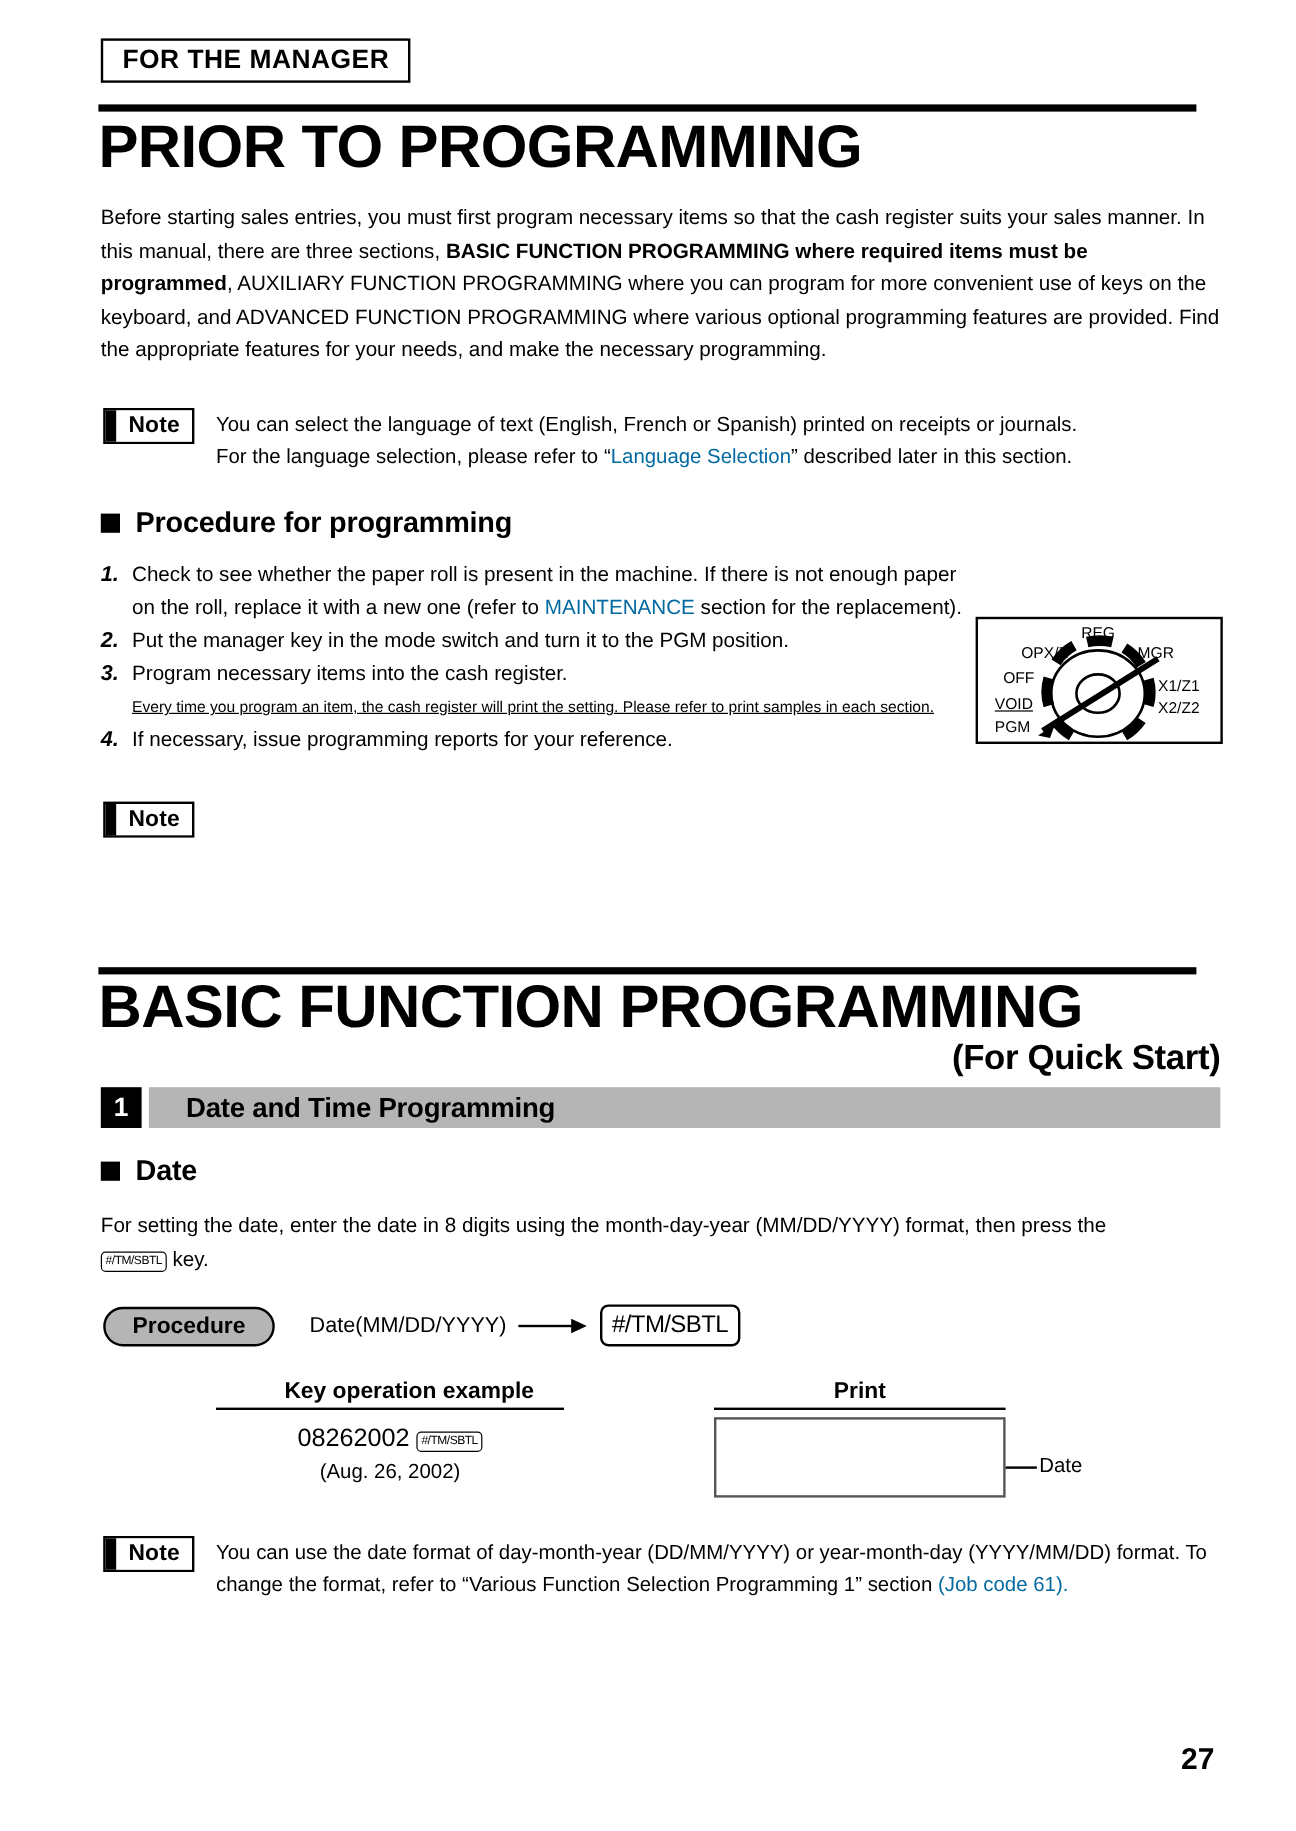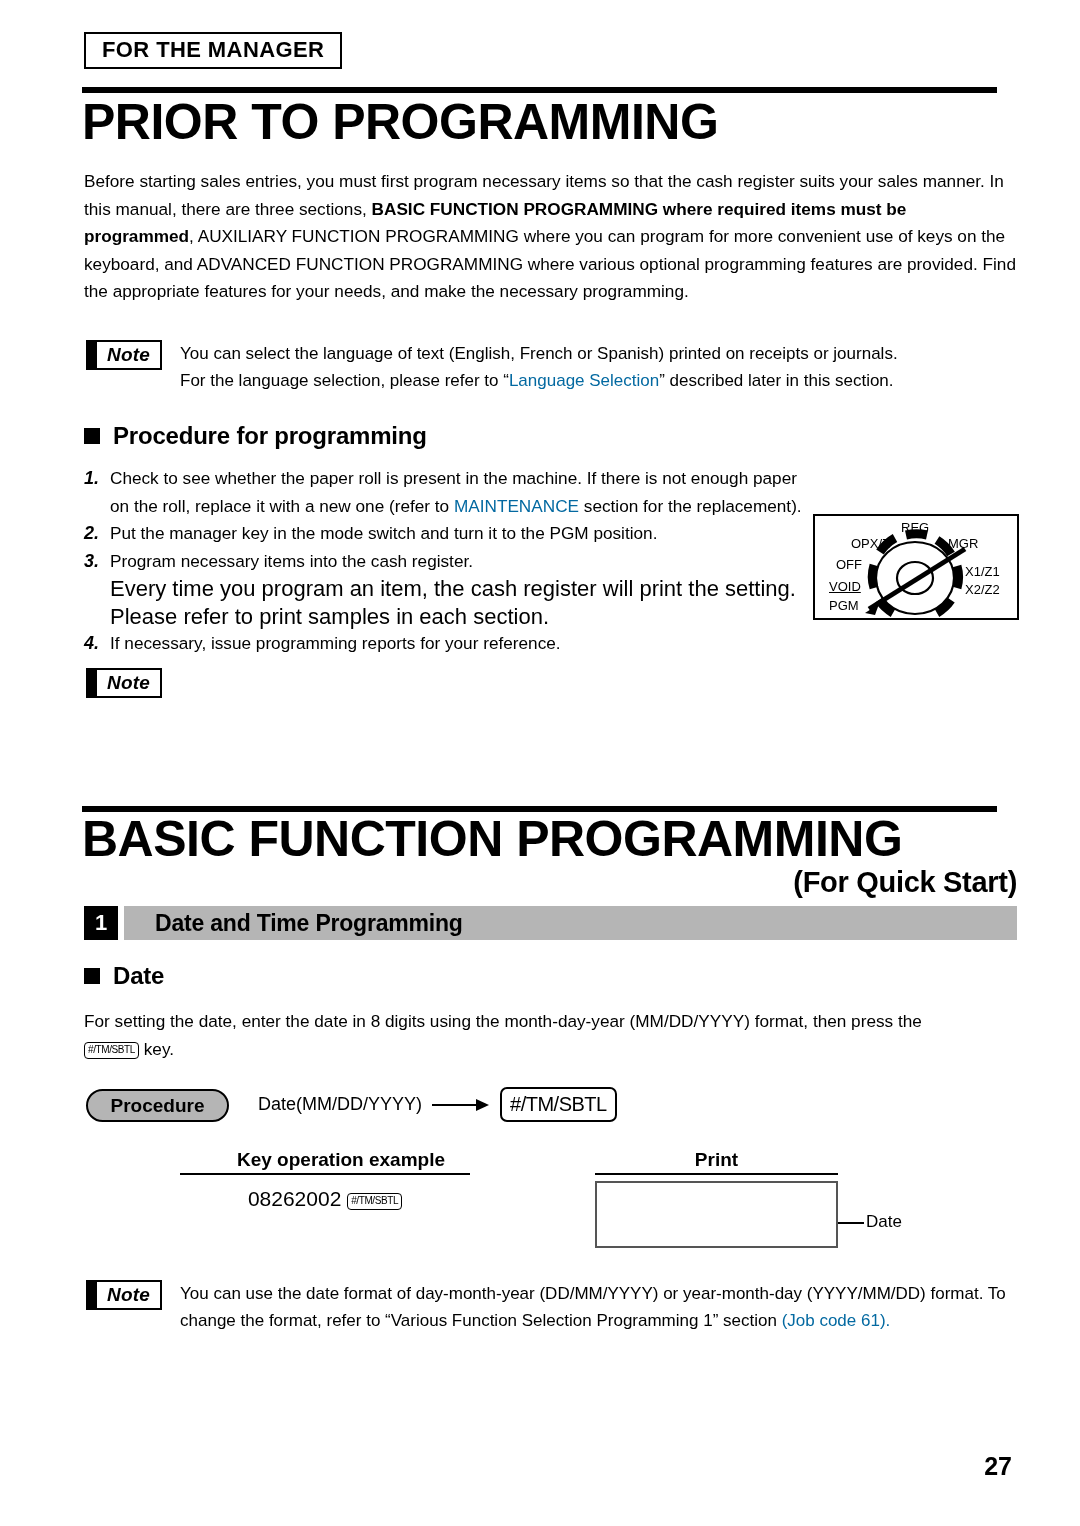--- a/index.html
+++ b/index.html
@@ -98,21 +98,20 @@
     width: 9px;
     background: #000;
   }
   .note-badge .lbl {
     padding: 0 10px;
     font-size: 19px;
     font-weight: bold;
     line-height: 26px;
     letter-spacing: 0.2px;
     background: #fff;
-    font-style: italic;
   }
   .note-text {
     margin-left: 18px;
     font-size: 17px;
     line-height: 27px;
   }
   .blue { color: #0369a1; }
 
   
   .sq-heading {
@@ -143,22 +142,23 @@
   }
   .num-item .num {
     flex: 0 0 26px;
     font-weight: bold;
     font-style: italic;
     font-size: 18px;
   }
   .num-item .txt { flex: 1 1 auto; }
   .cont-line {
     margin-left: 26px;
-    font-size: 22px;
+    font-size: 13px;
     line-height: 27.5px;
+    text-decoration: underline;
   }
 
   
   .mode-switch {
     position: absolute;
     left: 813px;
     top: 514px;
     width: 206px;
     height: 106px;
     border: 2px solid #000;
@@ -447,20 +447,21 @@
   <div class="col-rule" style="left:180px; top:1173px; width:290px;"></div>
 
   <div class="col-head" style="left:595px; top:1149px; width:243px;">Print</div>
   <div class="col-rule" style="left:595px; top:1173px; width:243px;"></div>
 
   <div class="key-example" style="left:180px; top:1185px; width:290px;">
     <div>
       <span>08262002</span>
       <span class="keycap">#/TM/SBTL</span>
     </div>
+    <div class="sub">(Aug. 26, 2002)</div>
   </div>
 
   <div class="print-box"></div>
   <div class="print-leader"></div>
   <div class="print-label">Date</div>
 
   <div class="note" style="left:86px; top:1280px; width:940px;">
     <div class="note-badge">
       <div class="bar"></div>
       <div class="lbl">Note</div>

